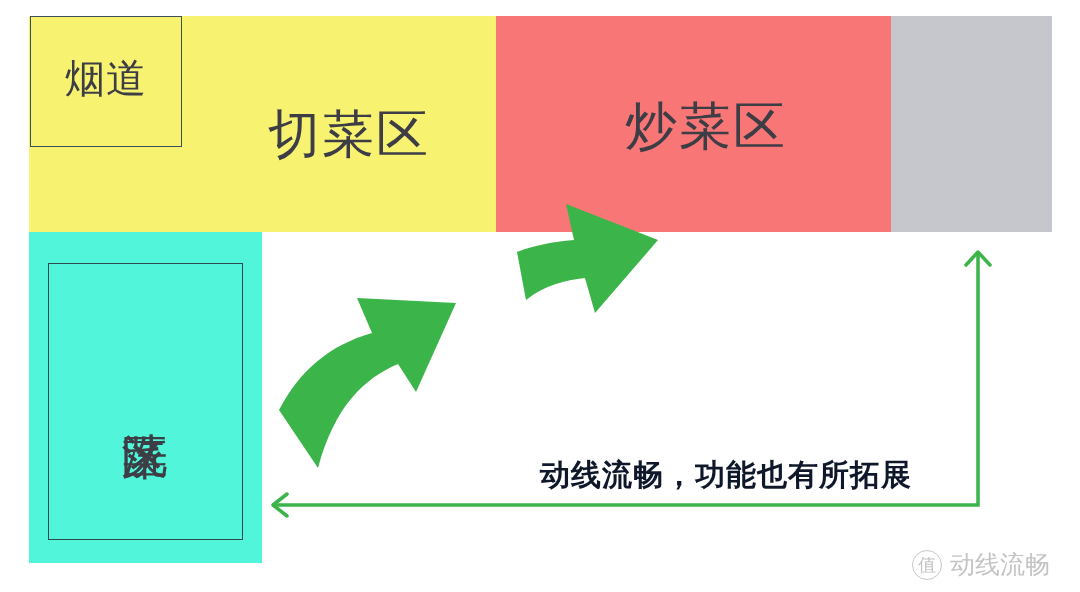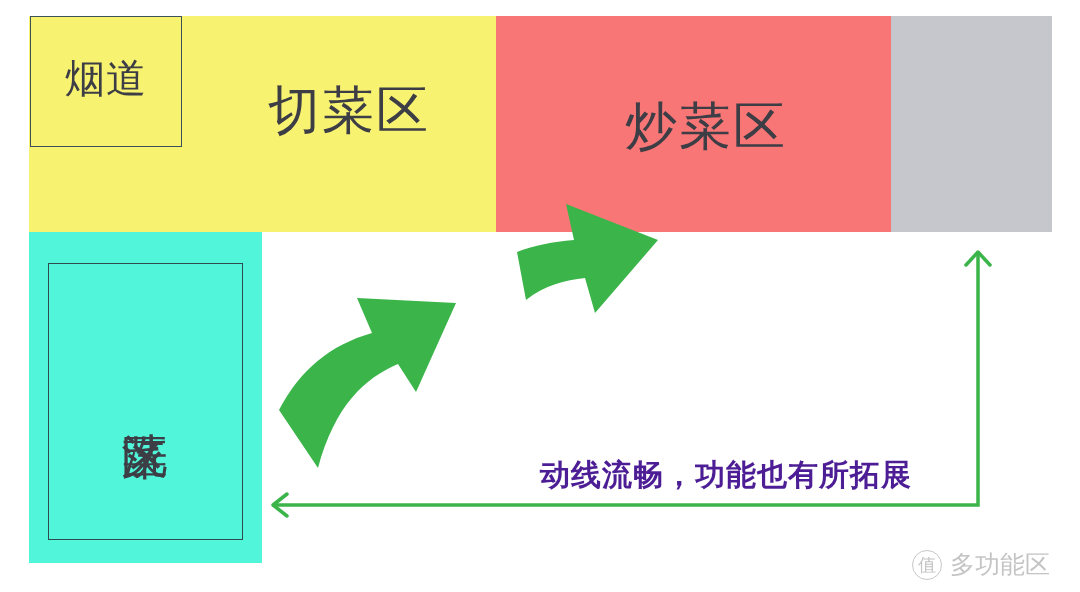--- a/index.html
+++ b/index.html
@@ -27,32 +27,32 @@
     position: absolute; left: 48px; top: 263px; width: 195px; height: 277px;
     border: 1.5px solid #2f4a4f; box-sizing: border-box;
     display: flex; align-items: center; justify-content: center;
   }
   #wash-box span {
     font-size: 46px; writing-mode: vertical-rl; letter-spacing: 2px; line-height: 1;
     margin-top: -6px;
   }
 
   .zone-label { position: absolute; font-size: 52px; letter-spacing: 2px; }
-  #prep-label { left: 268px; top: 76px; }
+  #prep-label { left: 268px; top: 100px; }
   #cook-label { left: 625px; top: 92px; font-family: Liberation Serif, serif; }
 
   #tall-label {
     position: absolute; left: 905px; top: 78px; font-size: 32px; line-height: 62px;
   }
 
   #overlay { position: absolute; left: 0; top: 0; }
 
   #flow-caption {
     position: absolute; left: 540px; top: 455px;
-    font-size: 30px; font-weight: bold; color: #4c1d95; letter-spacing: 1px;
+    font-size: 30px; font-weight: bold; color: #0f172a; letter-spacing: 1px;
   }
 
   #watermark {
     position: absolute; left: 912px; top: 548px; display: flex; align-items: center; gap: 8px;
     color: #c4c4c4; font-size: 25px;
   }
   #watermark .badge {
     width: 30px; height: 30px; border: 1.5px solid #c8c8c8; border-radius: 50%;
     display: flex; align-items: center; justify-content: center; font-size: 18px;
     box-sizing: border-box;
@@ -92,14 +92,14 @@
 
   <polyline points="966,265 978,252 990,265" fill="none" stroke="#3bb54a" stroke-width="3.5" stroke-linecap="round" stroke-linejoin="round"></polyline>
 
   <polyline points="287,494 273,505 287,516" fill="none" stroke="#3bb54a" stroke-width="3.5" stroke-linecap="round" stroke-linejoin="round"></polyline>
 </svg>
 
 <div id="flow-caption">动线流畅，功能也有所拓展</div>
 
 <div id="watermark">
   <span class="badge">值</span>
-  <span>多功能区</span>
+  <span>动线流畅</span>
 </div>
 
 </body></html>

